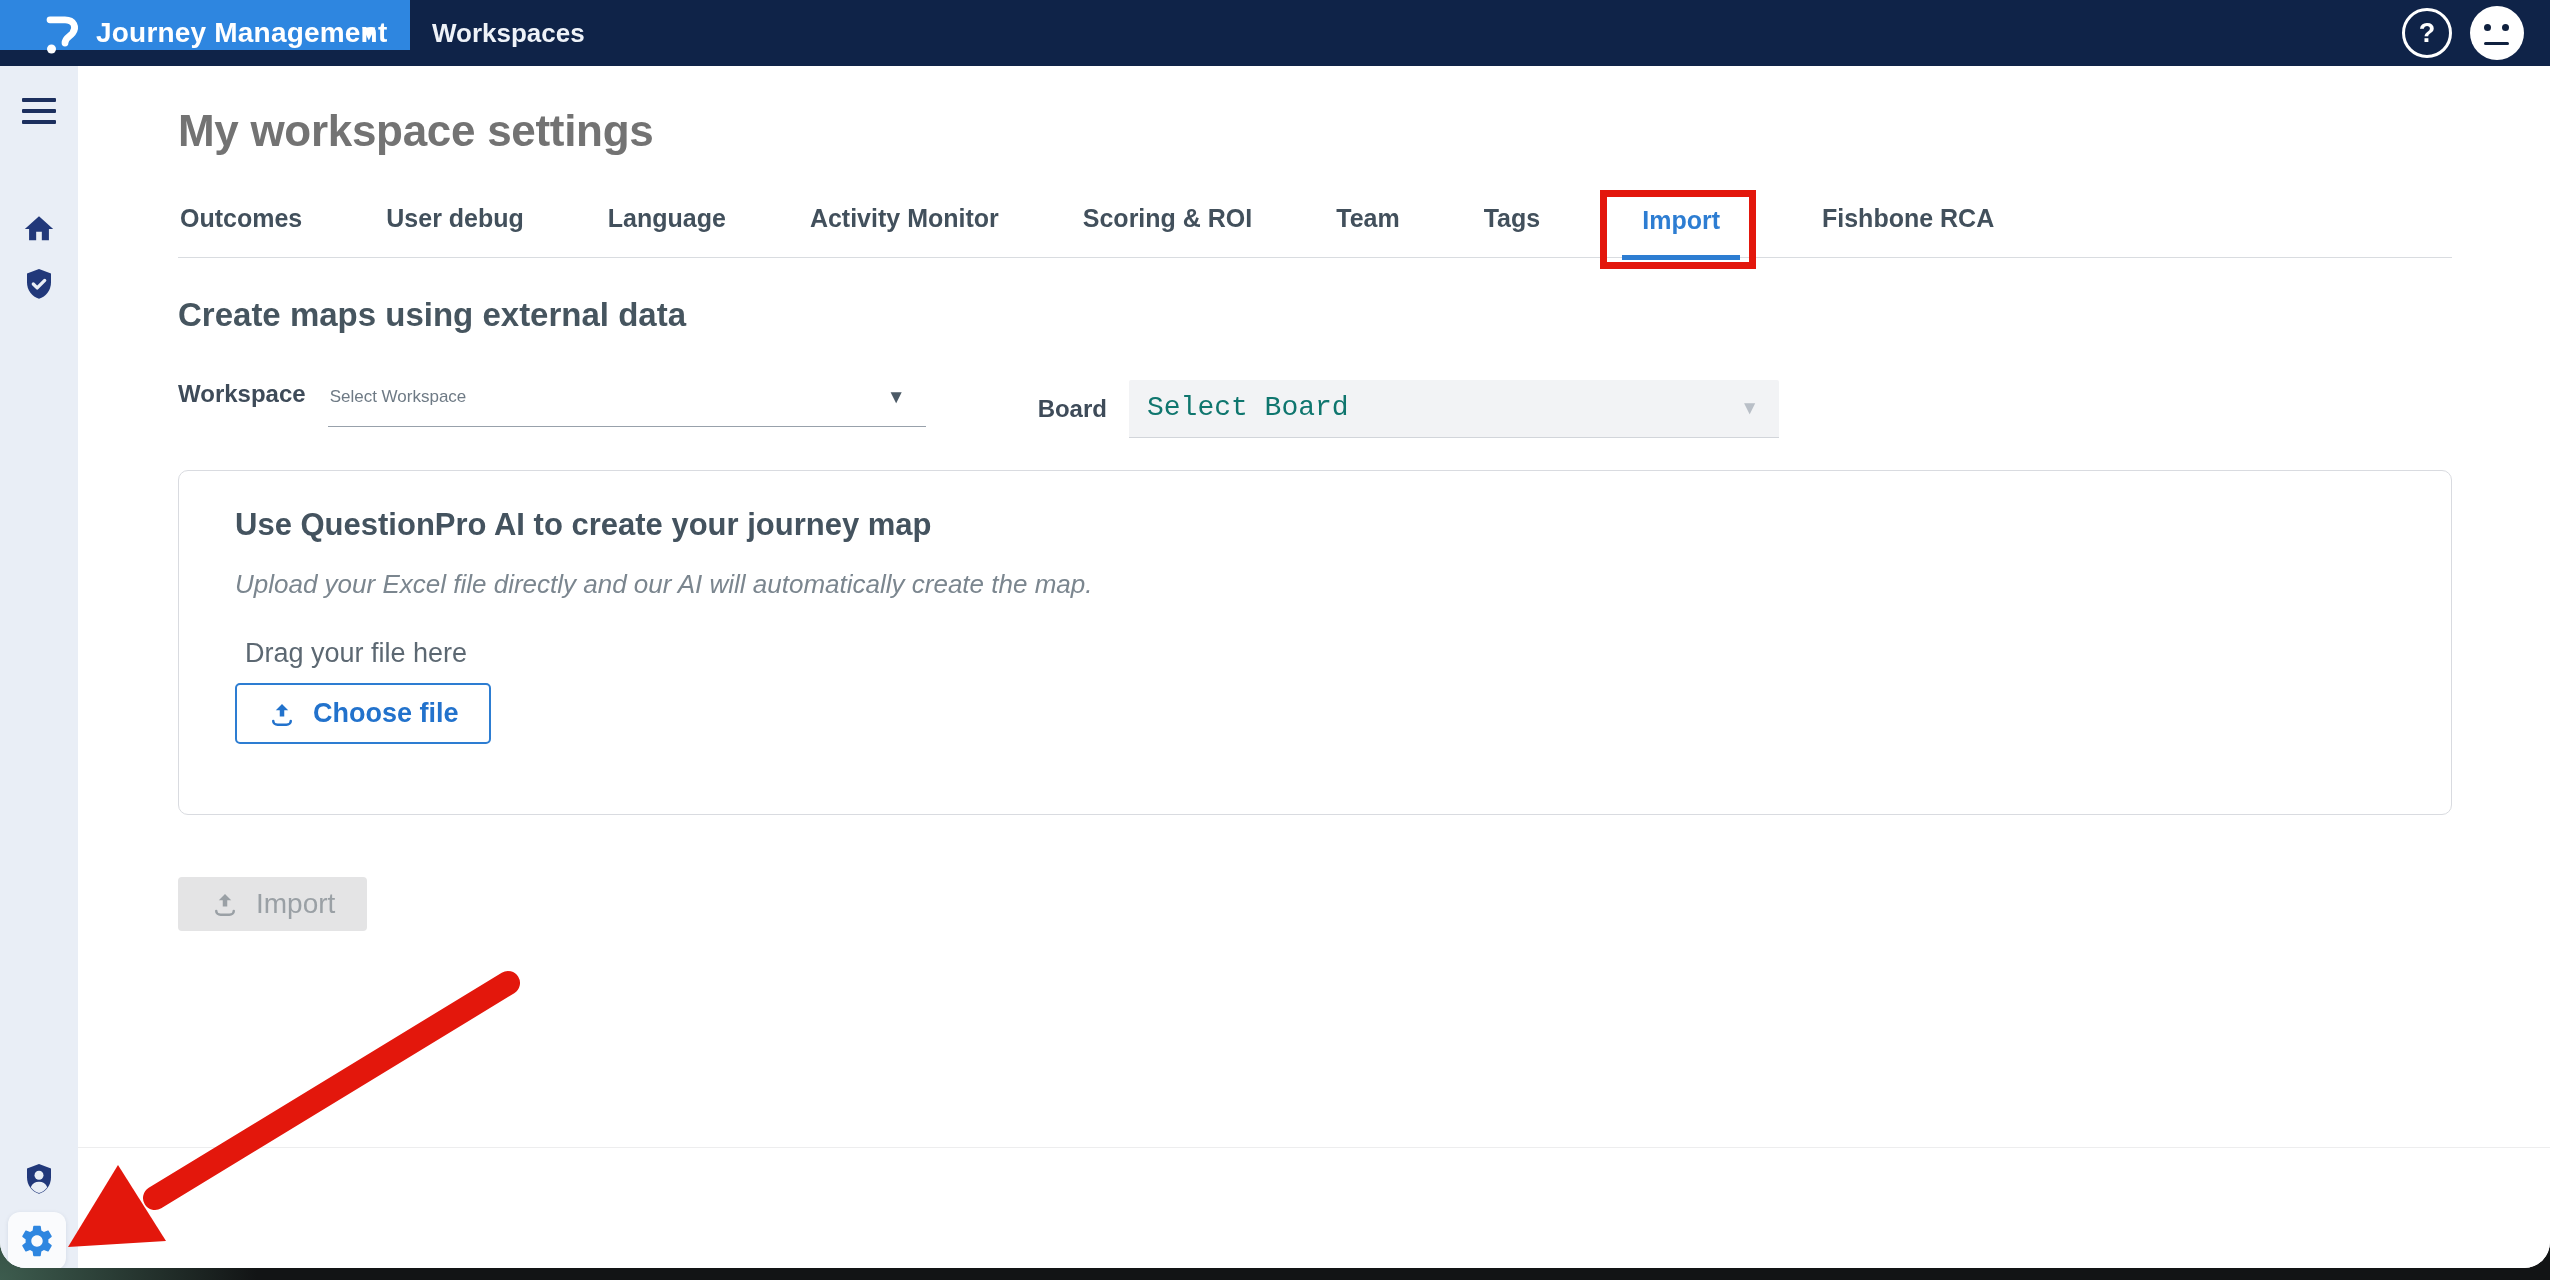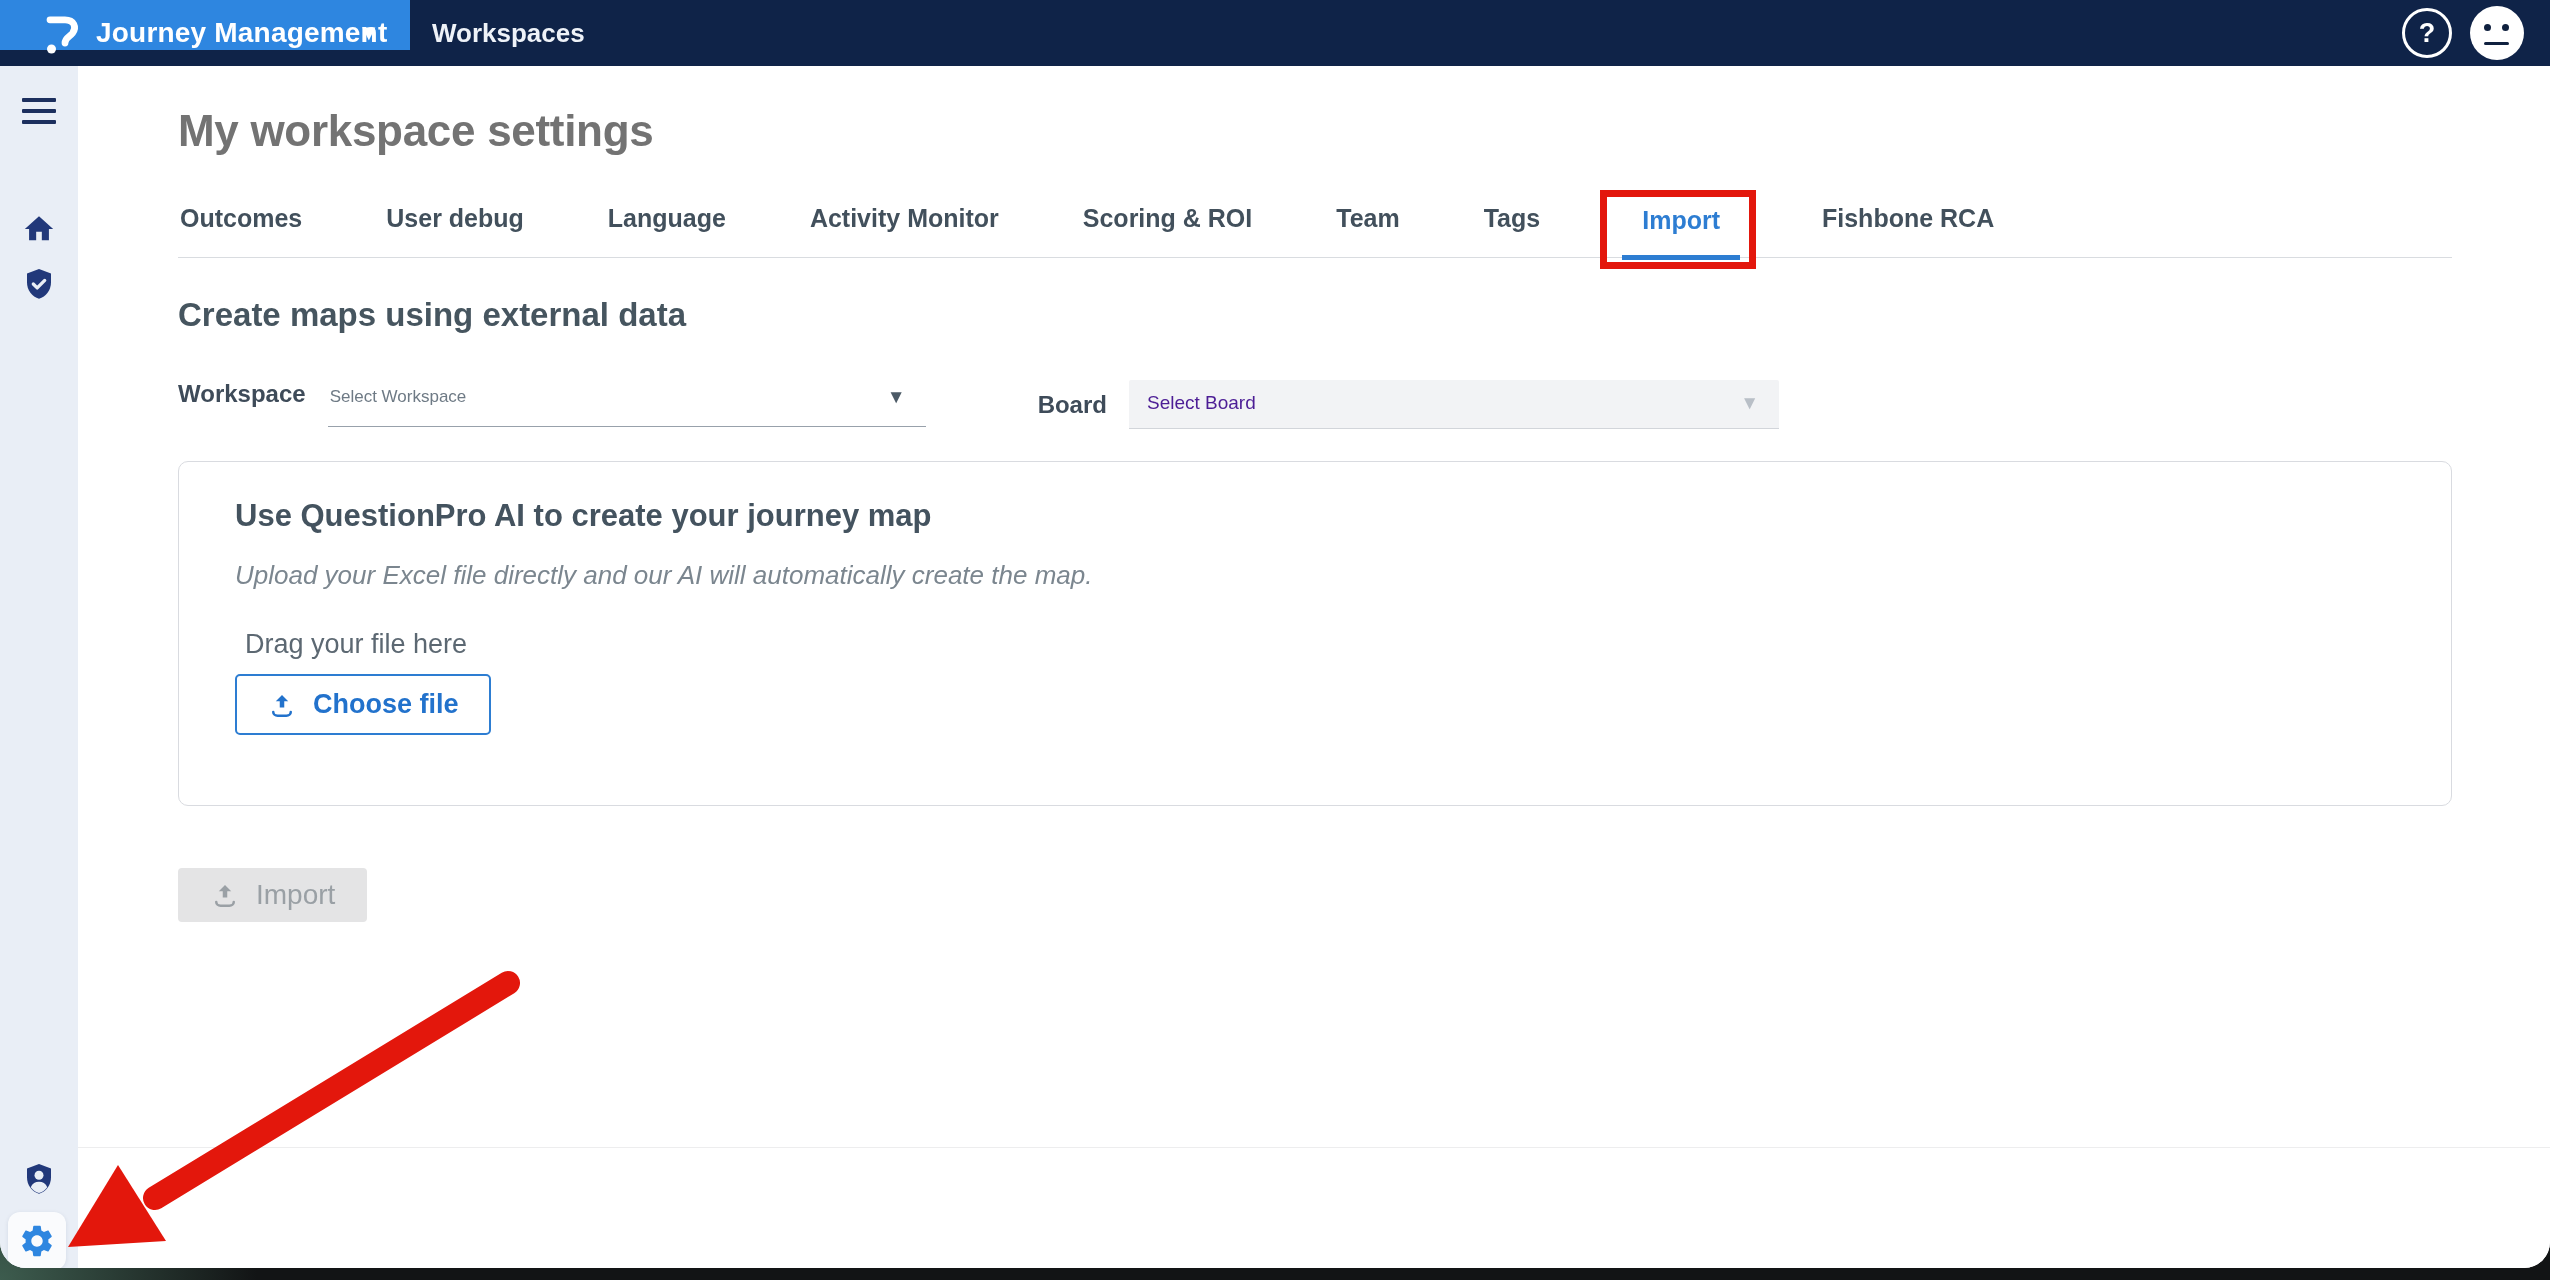--- a/index.html
+++ b/index.html
@@ -52,21 +52,21 @@
 
   .form-row{margin-top:46px;display:flex;align-items:flex-start;}
   .field-label{font-size:24px;font-weight:700;color:#3e4b59;margin-right:22px;white-space:nowrap;}
   .select{display:flex;align-items:center;justify-content:space-between;cursor:pointer;box-sizing:border-box;}
   .select-underline{width:598px;border-bottom:1px solid #98a1ab;padding:6px 6px 18px 2px;}
   .select-underline .sel-text{font-size:17px;color:#6e7a85;}
   .select-underline .sel-caret{font-size:19px;color:#4c5a66;margin-right:14px;}
   .board-group{margin-left:112px;display:flex;align-items:center;}
   .select-disabled{width:650px;background:#f2f3f5;border-bottom:1px solid #d2d5da;
     padding:12px 20px 14px 18px;border-radius:2px 2px 0 0;}
-  .select-disabled .sel-text{font-size:19px;color:#4c1d95;}
+  .select-disabled .sel-text{font-size:28px;color:#0f766e;font-family:Liberation Mono, monospace;}
   .select-disabled .sel-caret{font-size:19px;color:#b9bfc7;}
 
   .card{margin-top:32px;border:1px solid #d9dbe0;border-radius:10px;padding:36px 56px 46px;box-sizing:border-box;height:345px;}
   .card-title{font-size:31px;font-weight:700;color:#44535f;}
   .card-desc{margin-top:26px;font-size:26px;color:#7b868f;font-style:italic;}
   .dropzone-label{margin-top:38px;margin-left:10px;font-size:27px;color:#5c6872;}
   .choose-btn{margin-top:14px;display:inline-flex;align-items:center;gap:16px;padding:13px 30px;
     background:#ffffff;border:2px solid #2d7dd2;border-radius:5px;color:#2272cc;
     font-size:27px;font-weight:600;cursor:pointer;font-family:inherit;}
 

